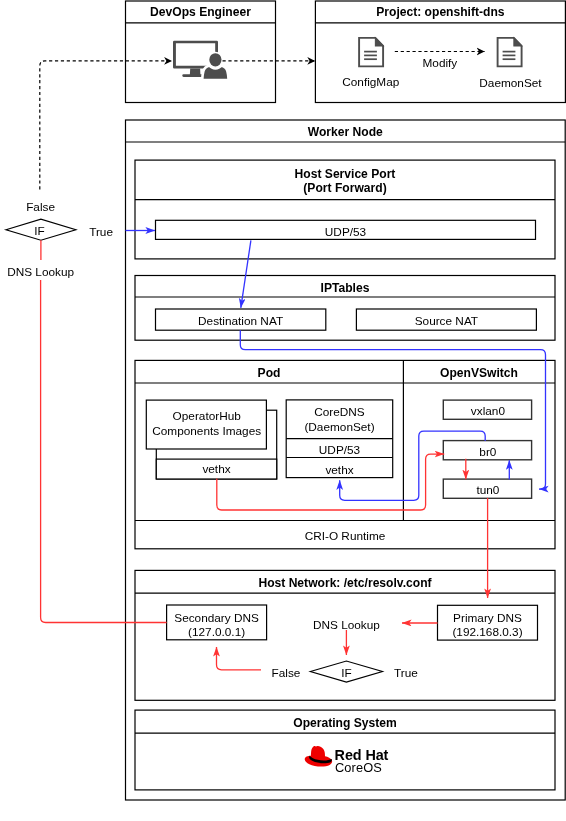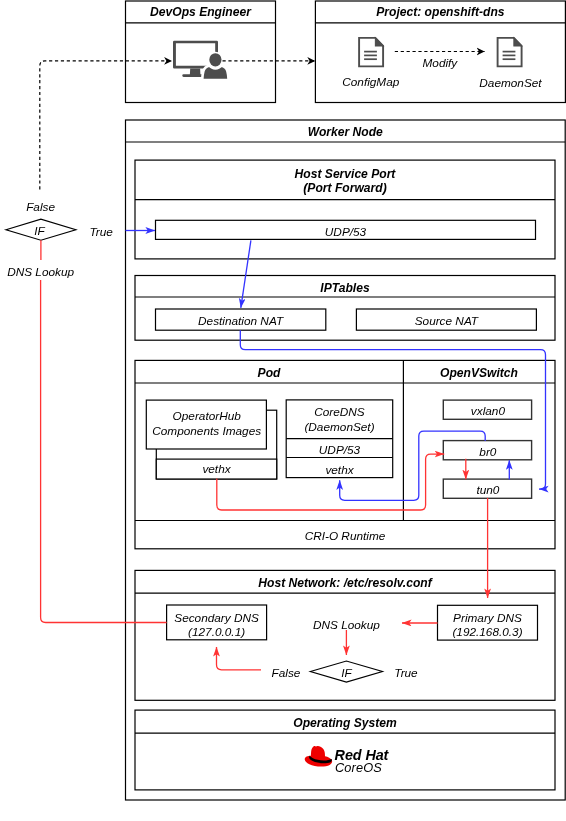--- a/index.html
+++ b/index.html
@@ -1,17 +1,17 @@
 <!DOCTYPE html>
 <html><head>
 <meta charset="utf-8">
 <style>
   html,body{margin:0;padding:0;background:#ffffff;}
   body{width:566px;height:821px;overflow:hidden;font-family:"Liberation Sans",sans-serif;}
-  #stage{position:relative;width:566px;height:821px;background:#fff;font-style:italic;}
+  #stage{position:relative;width:566px;height:821px;background:#fff;}
   svg{display:block;shape-rendering:auto;}
   text{-webkit-font-smoothing:antialiased;}
   .bx{fill:#ffffff;stroke:#000000;stroke-width:1.2;}
   .bx2{fill:#ffffff;stroke:#333333;stroke-width:1.4;}
   .lbl{font-family:"Liberation Sans",sans-serif;fill:#000;}
 </style>
 </head>
 <body>
 
 <div id="stage">

